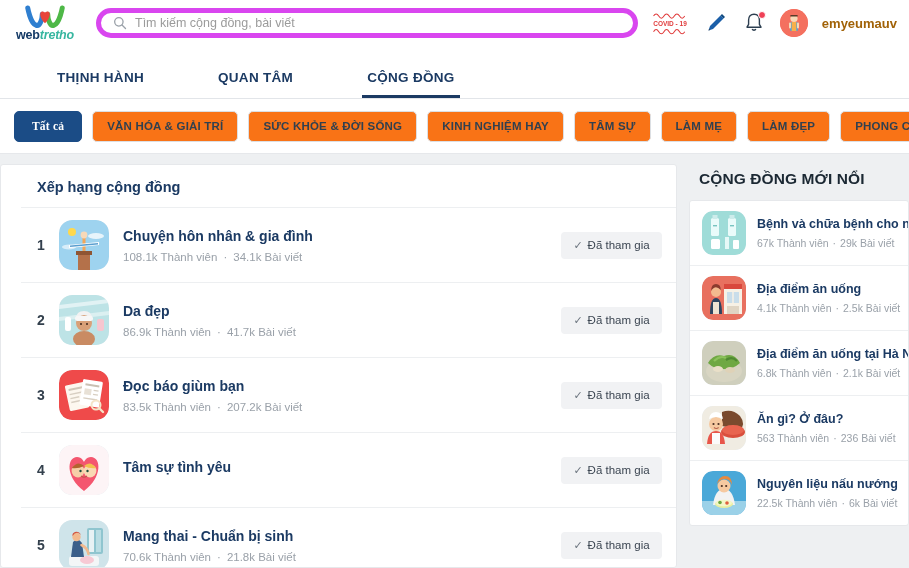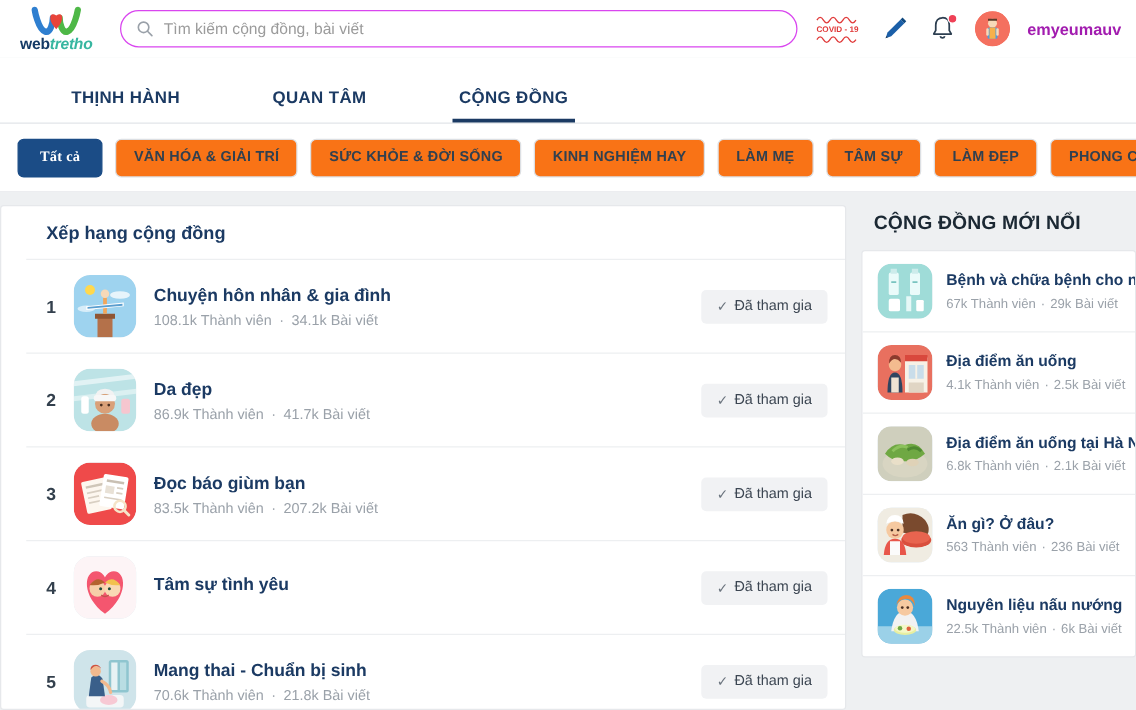--- a/index.html
+++ b/index.html
@@ -38,21 +38,21 @@
   .logo-text .t2 { color: #37b6a0; font-style: italic; }
 
   .search-wrap {
     flex: 1 1 auto;
     margin-left: 14px;
     margin-right: 12px;
     max-width: 585px;
   }
   .search-box {
     height: 30px;
-    border: 1px solid #d946ef;
+    border: 5px solid #d946ef;
     border-radius: 16px;
     background: #fff;
     display: flex;
     align-items: center;
     padding: 0 12px;
   }
   .search-box svg { flex: 0 0 auto; margin-right: 8px; }
   .search-input {
     border: 0; outline: 0; background: transparent;
     font-family: "Liberation Sans", sans-serif;
@@ -67,21 +67,21 @@
     position: absolute; top: 0px; right: 0px;
     width: 8px; height: 8px; border-radius: 50%;
     background: #ef4056; border: 1.5px solid #fff;
   }
   .avatar-head {
     width: 28px; height: 28px; border-radius: 50%;
     background: #f76a5c; display: block;
     overflow: hidden; flex: 0 0 auto;
   }
   .username {
-    font-size: 13px; font-weight: bold; color: #a21caf;
+    font-size: 13px; font-weight: bold; color: #a16207;
     white-space: nowrap; overflow: hidden;
   }
 
   
   .tabbar {
     height: 53px;
     background: #fff;
     display: flex;
     align-items: flex-end;
     padding-left: 27px;
@@ -297,22 +297,22 @@
   <div class="tab">THỊNH HÀNH</div>
   <div class="tab">QUAN TÂM</div>
   <div class="tab active">CỘNG ĐỒNG</div>
 </div>
 
 <div class="chipbar">
   <div class="chip active">Tất cả</div>
   <div class="chip">VĂN HÓA &amp; GIẢI TRÍ</div>
   <div class="chip">SỨC KHỎE &amp; ĐỜI SỐNG</div>
   <div class="chip">KINH NGHIỆM HAY</div>
+  <div class="chip">TÂM SỰ</div>
   <div class="chip">LÀM MẸ</div>
-  <div class="chip">TÂM SỰ</div>
   <div class="chip">LÀM ĐẸP</div>
   <div class="chip">PHONG CÁCH SỐNG</div>
 </div>
 
 <div class="content">
 
   <div class="left-col">
     <div class="panel-title">Xếp hạng cộng đồng</div>
 
     <div class="rank-row">

